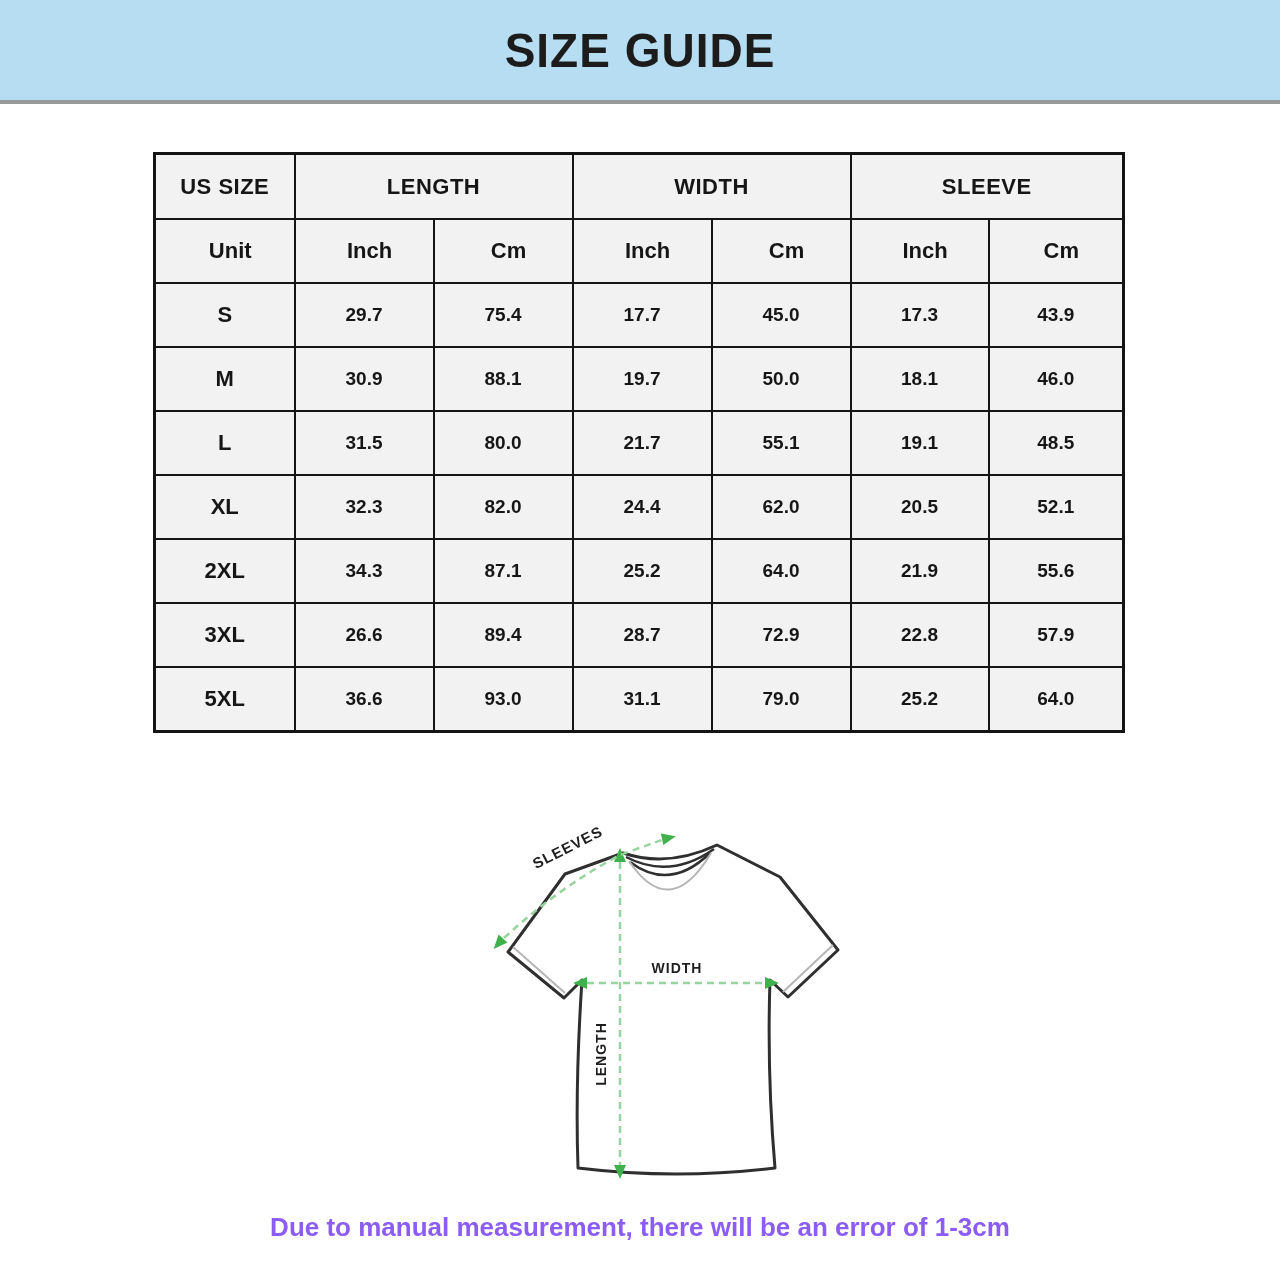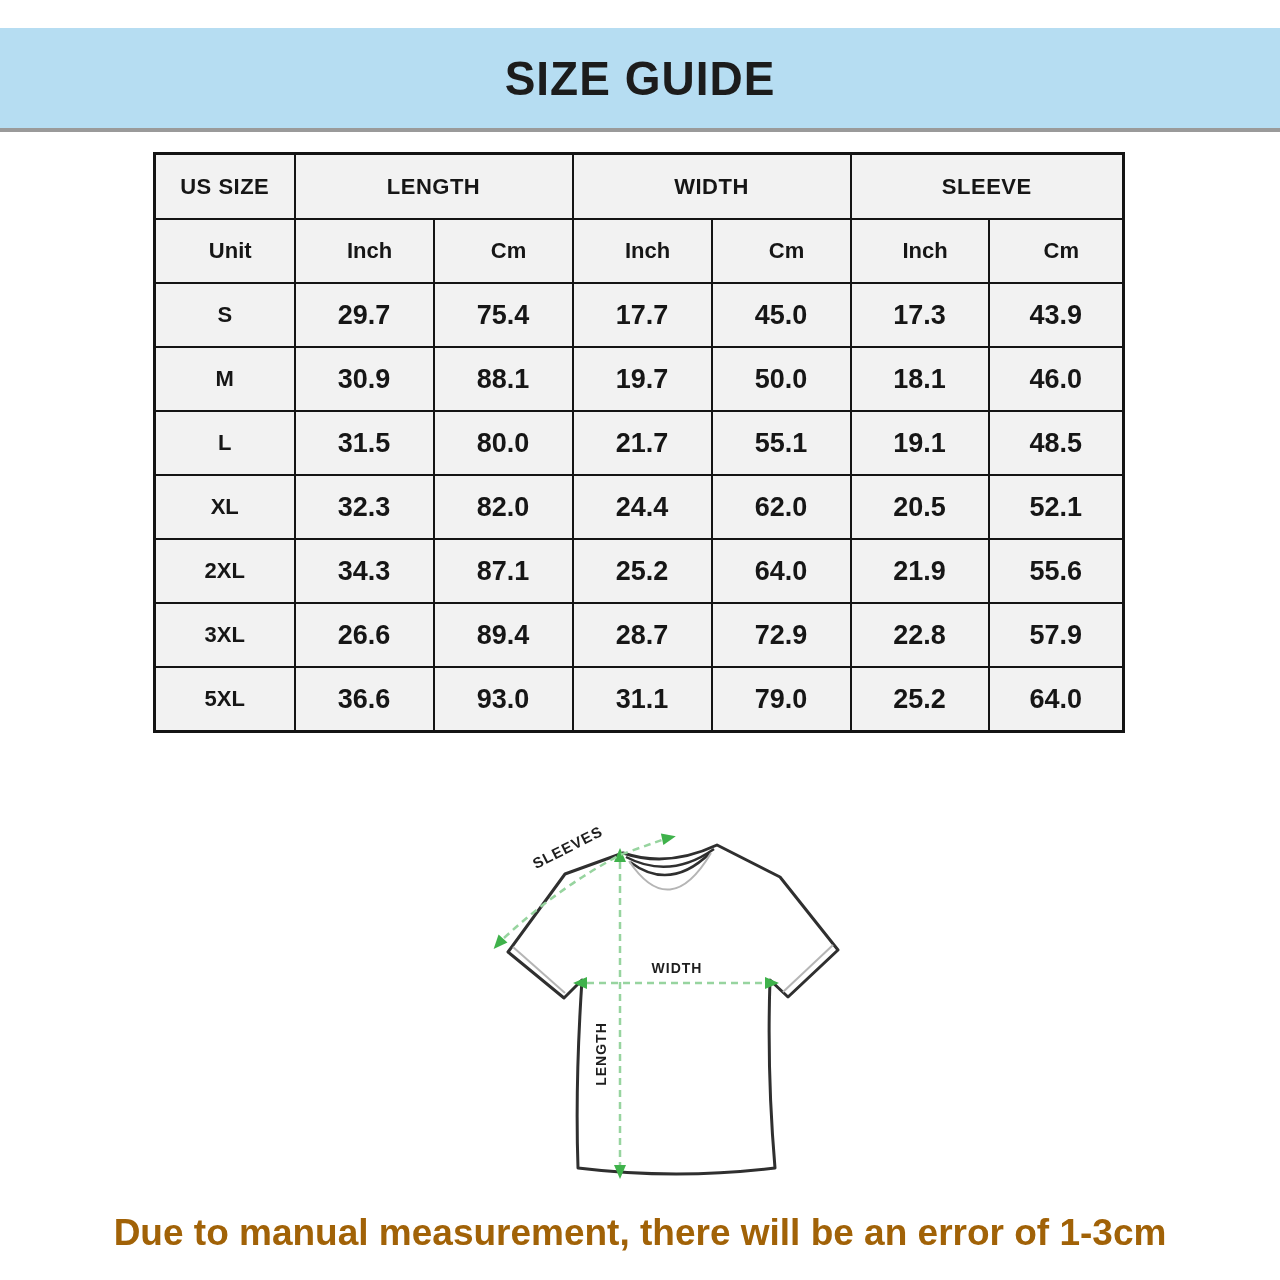--- a/index.html
+++ b/index.html
@@ -1,36 +1,36 @@
 <!DOCTYPE html>
 <html><head>
 <meta charset="utf-8">
 <style>
   html,body{margin:0;padding:0;}
   body{width:1280px;height:1280px;background:#ffffff;font-family:"Liberation Sans","DejaVu Sans",sans-serif;}
   .page{position:relative;width:1280px;height:1280px;overflow:hidden;background:#ffffff;}
 
   
-  .banner{position:absolute;top:0;left:0;width:1280px;height:100px;background:#b6ddf2;border-bottom:4px solid #9a9a9a;display:flex;align-items:center;justify-content:center;margin-top:28px;}
+  .banner{position:absolute;top:0;left:0;width:1280px;height:100px;background:#b6ddf2;border-bottom:4px solid #9a9a9a;display:flex;align-items:center;justify-content:center;}
   .banner h1{margin:0;font-size:46px;font-weight:800;letter-spacing:1px;color:#1c1c1c;transform:scaleY(1.05);}
 
   
   table.size-table{position:absolute;left:153px;top:130px;width:969px;border-collapse:collapse;table-layout:fixed;margin-top:22px;}
   table.size-table td{border:2.5px solid #141414;background:#f2f2f2;text-align:center;vertical-align:middle;color:#161616;font-weight:700;}
   table.size-table{border:3px solid #141414;}
   tr.group-row td{height:61px;font-size:22px;letter-spacing:.5px;}
   tr.unit-row td{height:60px;font-size:22px;padding-left:12px;}
-  tr.data-row td{height:60px;font-size:27px;font-weight:700;}
+  tr.data-row td{height:60px;font-size:19px;font-weight:700;}
   tr.data-row td.size-cell{font-size:22px;}
 
   
   .shirt-svg{position:absolute;left:470px;top:810px;}
 
   
-  .note{position:absolute;left:0;top:1212px;width:1280px;text-align:center;font-size:37px;font-weight:700;color:#a16207;}
+  .note{position:absolute;left:0;top:1212px;width:1280px;text-align:center;font-size:26px;font-weight:700;color:#8b5cf6;}
 </style>
 </head>
 <body>
 
 <div class="page">
 
   <div class="banner">
     <h1>SIZE GUIDE</h1>
   </div>
 

